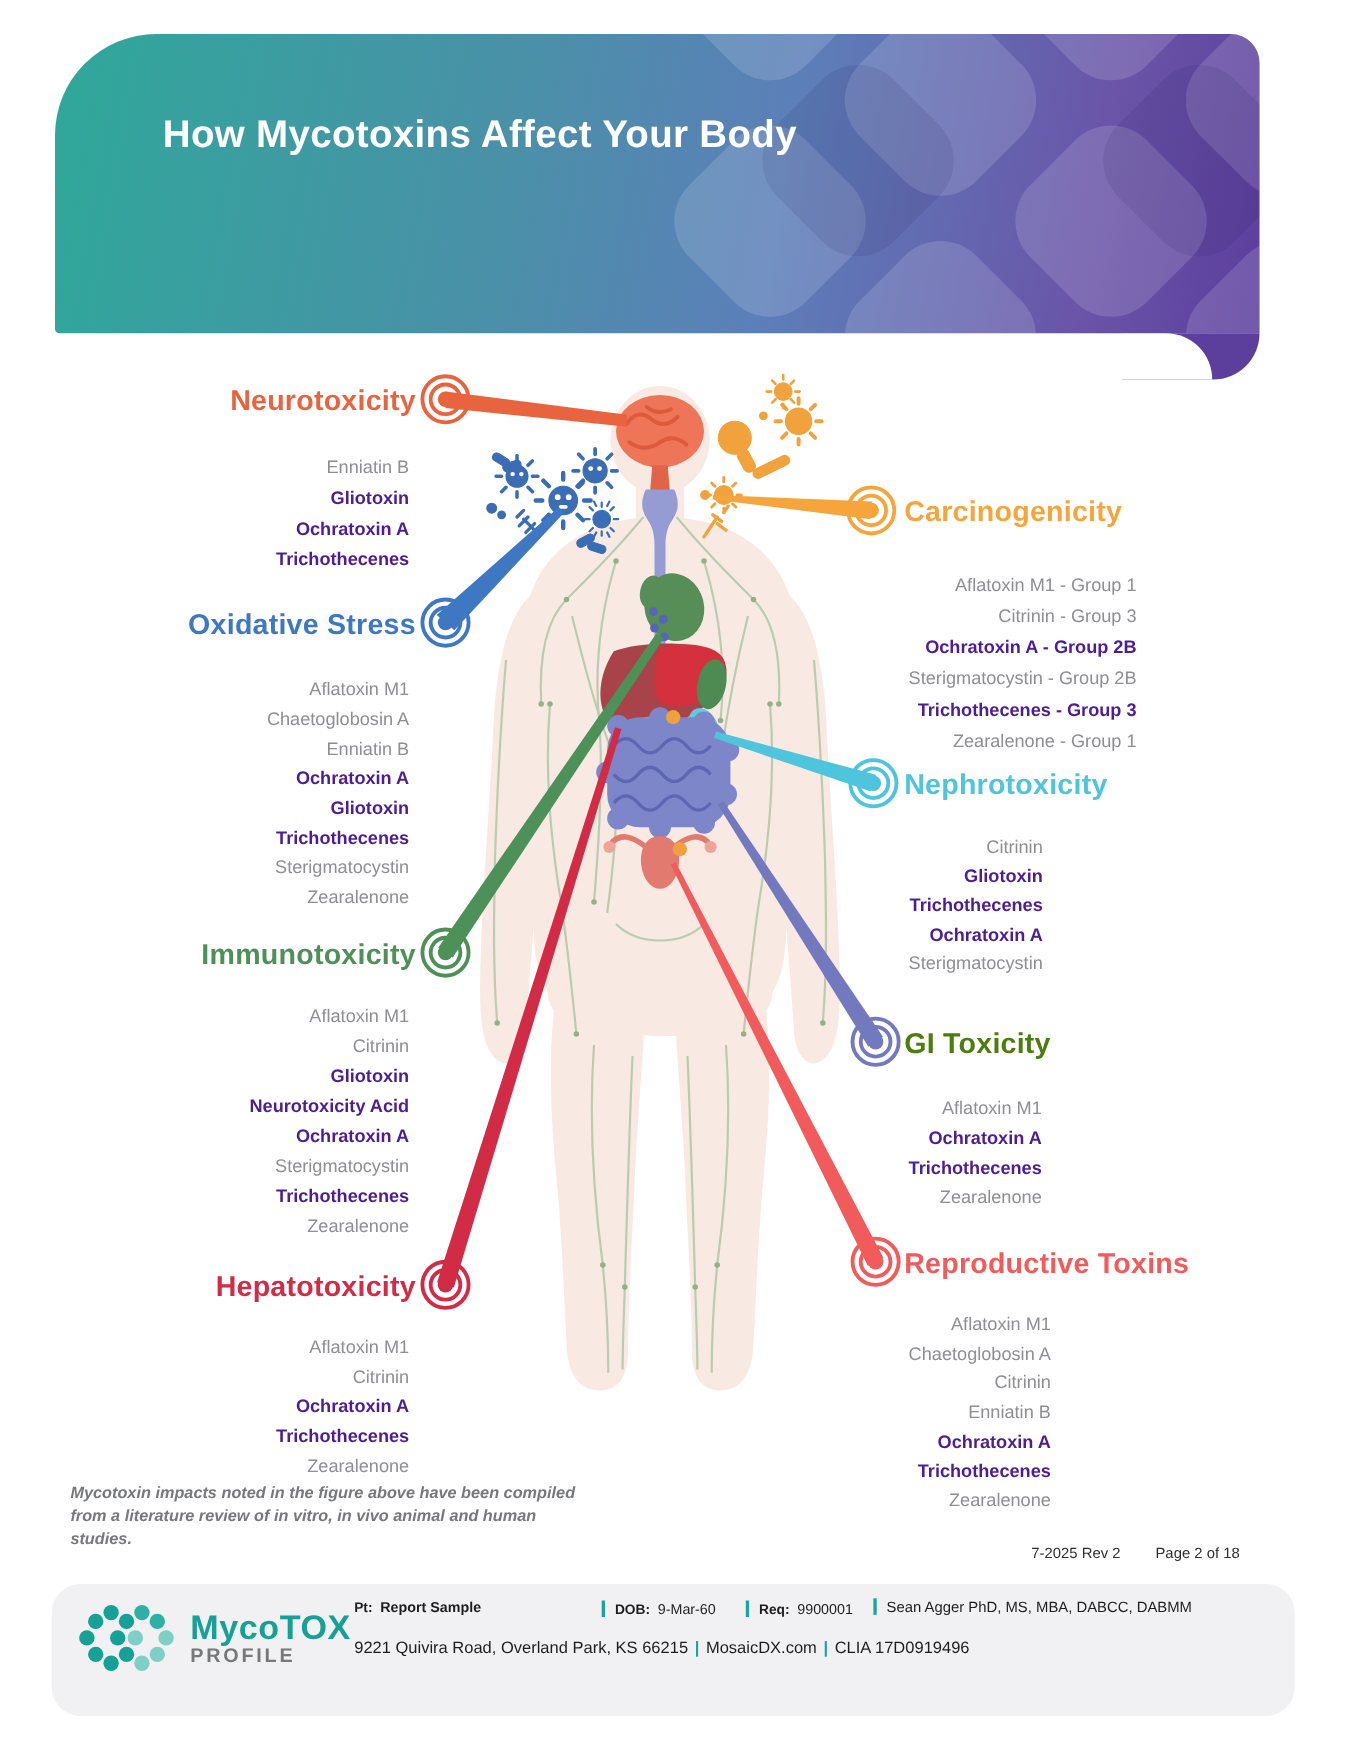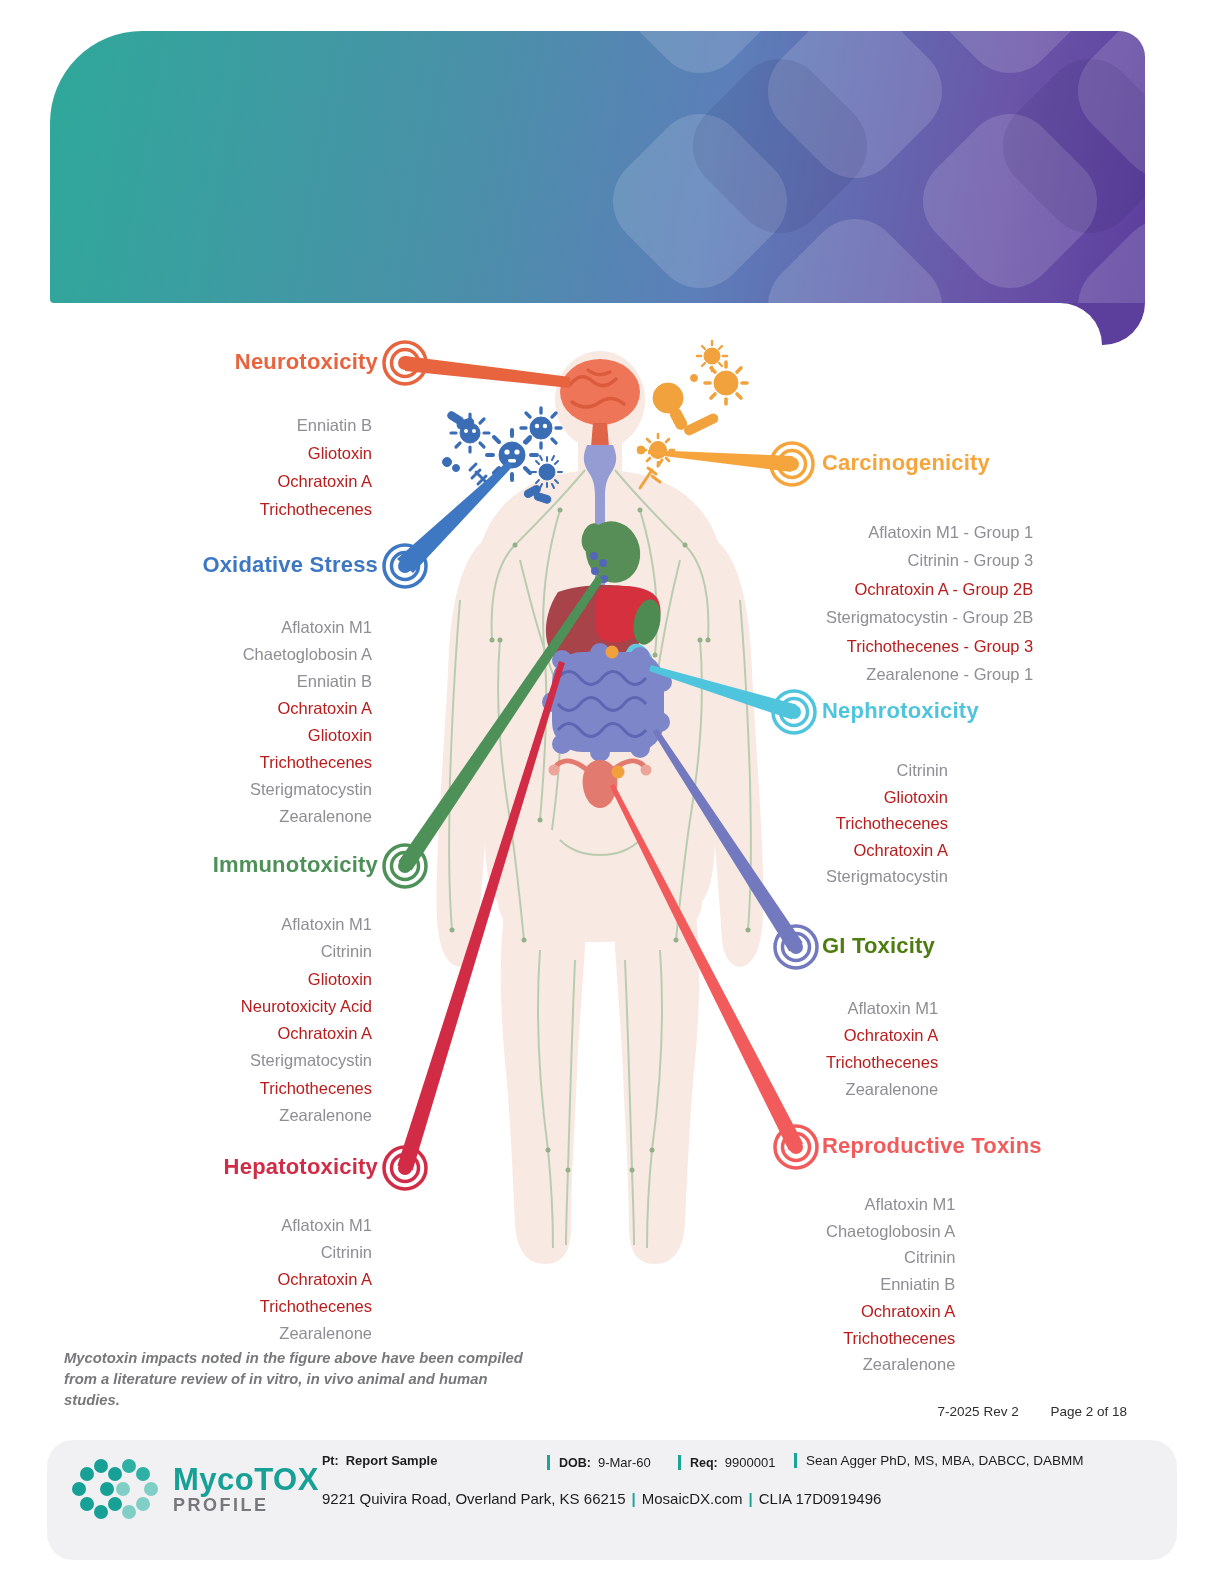--- a/index.html
+++ b/index.html
@@ -15,25 +15,25 @@
   .hdr-sub{position:absolute;left:98px;top:128px;width:680px;color:#d9e9ef;font-size:19.5px;line-height:30px;font-weight:400;}
   .hdr-sub b{color:#ffffff;font-weight:700;}
   .hdr-tail{position:absolute;left:1020px;top:303px;width:125px;height:42px;background:#5c3e9d;
             border-radius:0 0 44px 0;}
   .hdr-tail-mask{position:absolute;left:0;top:0;width:82px;height:42px;background:#ffffff;border-radius:0 44px 0 0;}
 
   
   .fig{position:absolute;left:0;top:0;width:1224px;height:1584px;}
 
   
-  .cat-label{position:absolute;font-size:22px;font-weight:800;letter-spacing:.2px;white-space:nowrap;}
+  .cat-label{position:absolute;font-size:26px;font-weight:800;letter-spacing:.2px;white-space:nowrap;}
   .left-al{text-align:right;}
   .mtx-list{position:absolute;font-size:16.5px;color:#8e8e93;white-space:nowrap;text-align:right;}
   .mtx-list.left-al{right:852px;}
-  .mtx-item.bold{color:#b91c1c;font-weight:400;}
+  .mtx-item.bold{color:#4c1d95;font-weight:700;}
   #lbl-neuro{right:846px;top:349px;}
   #lbl-ox{right:846px;top:552px;}
   #lbl-immuno{right:846px;top:852px;}
   #lbl-hepato{right:846px;top:1154px;}
   #lbl-carcino{left:822px;top:450px;}
   #lbl-nephro{left:822px;top:698px;}
   #lbl-gi{left:822px;top:933px;}
   #lbl-repro{left:822px;top:1133px;}
   #list-neuro{top:411px;line-height:28px;}
   #list-ox{top:614px;line-height:27px;}
@@ -82,20 +82,21 @@
         <rect x="370" y="-120" width="150" height="150" rx="46" transform="rotate(45 445 -45)"></rect>
         <rect x="370" y="95" width="150" height="150" rx="46" transform="rotate(45 445 170)"></rect>
         <rect x="525" y="-15" width="150" height="150" rx="46" transform="rotate(45 600 60)"></rect>
         <rect x="525" y="200" width="150" height="150" rx="46" transform="rotate(45 600 275)"></rect>
       </g>
       <g fill="rgba(30,22,80,0.10)">
         <rect x="140" y="40" width="150" height="150" rx="46" transform="rotate(45 215 115)"></rect>
         <rect x="450" y="40" width="150" height="150" rx="46" transform="rotate(45 525 115)"></rect>
       </g>
     </svg>
+    <div class="hdr-title">How Mycotoxins Affect Your Body</div>
   </div>
   <div class="hdr-tail">
       <div class="hdr-tail-mask"></div>
     </div>
 
   <svg class="fig" viewBox="0 0 1224 1584" aria-hidden="true">
 
     <g fill="#f8e9e2">
       <ellipse cx="600" cy="400" rx="45" ry="49"></ellipse>
       <rect x="578" y="425" width="44" height="62"></rect>

